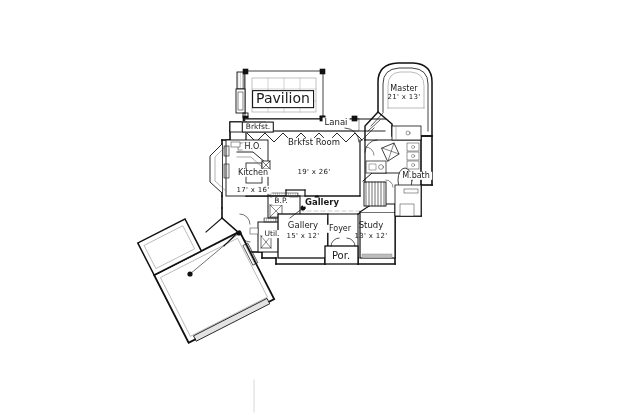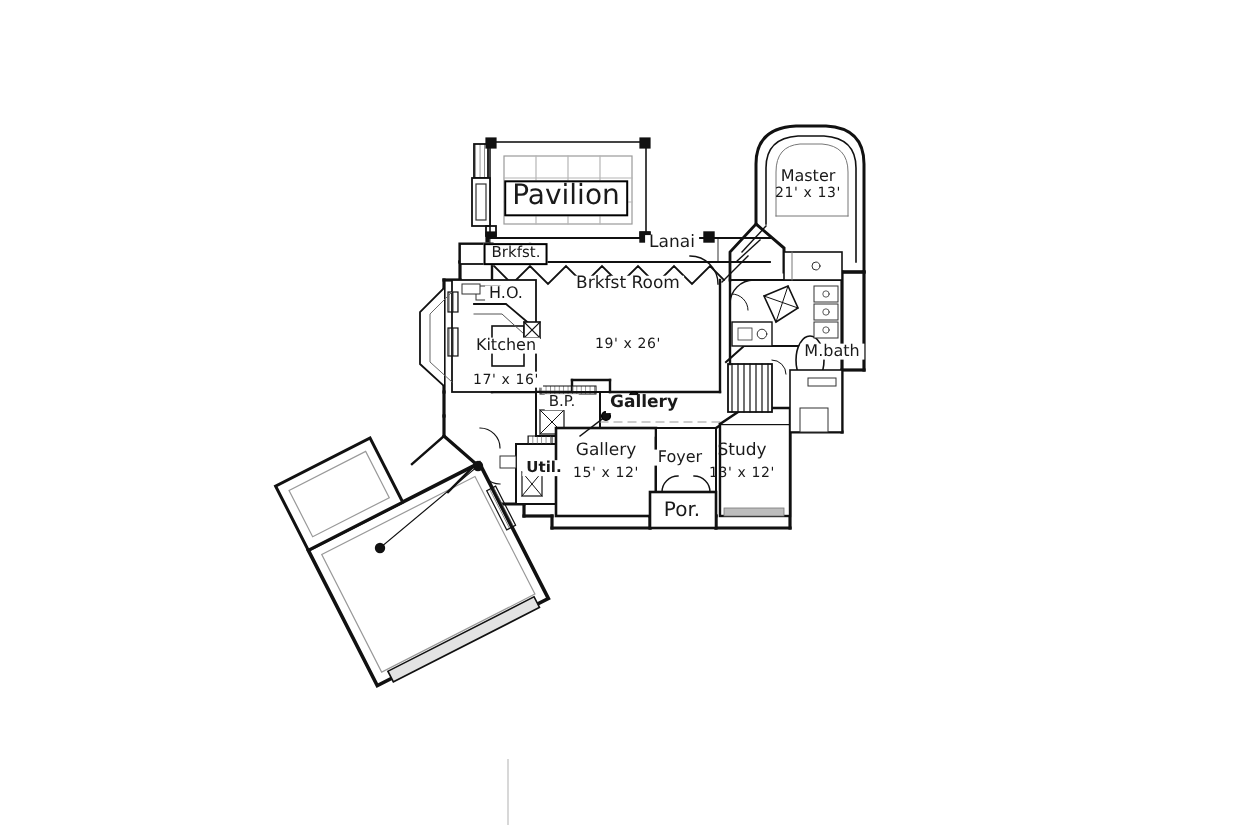--- a/index.html
+++ b/index.html
@@ -361,21 +361,21 @@
   </div>
 
   <div class="room-label plain-bg" style="left:281px; top:201px; transform:translate(-50%,-50%); font-size:7.5px;">
     <span class="lbl-name">B.P.</span>
   </div>
 
   <div class="room-label plain-bg" style="left:322px; top:202px; transform:translate(-50%,-50%); font-size:8.5px;font-weight:bold;">
     <span class="lbl-name">Gallery</span>
   </div>
 
-  <div class="room-label plain-bg" style="left:272px; top:234px; transform:translate(-50%,-50%); font-size:7.5px;font-weight:bold;">
+  <div class="room-label plain-bg" style="left:272px; top:234px; transform:translate(-50%,-50%); font-size:7.5px;">
     <span class="lbl-name">Util.</span>
   </div>
 
   <div class="room-label" style="left:303px; top:231px; transform:translate(-50%,-50%); font-size:8.5px;">
     <span class="lbl-name">Gallery</span>
     <span class="lbl-dim" style="margin-top:3px;">15' x 12'</span>
   </div>
 
   <div class="room-label plain-bg" style="left:340px; top:229px; transform:translate(-50%,-50%); font-size:8px;">
     <span class="lbl-name">Foyer</span>

